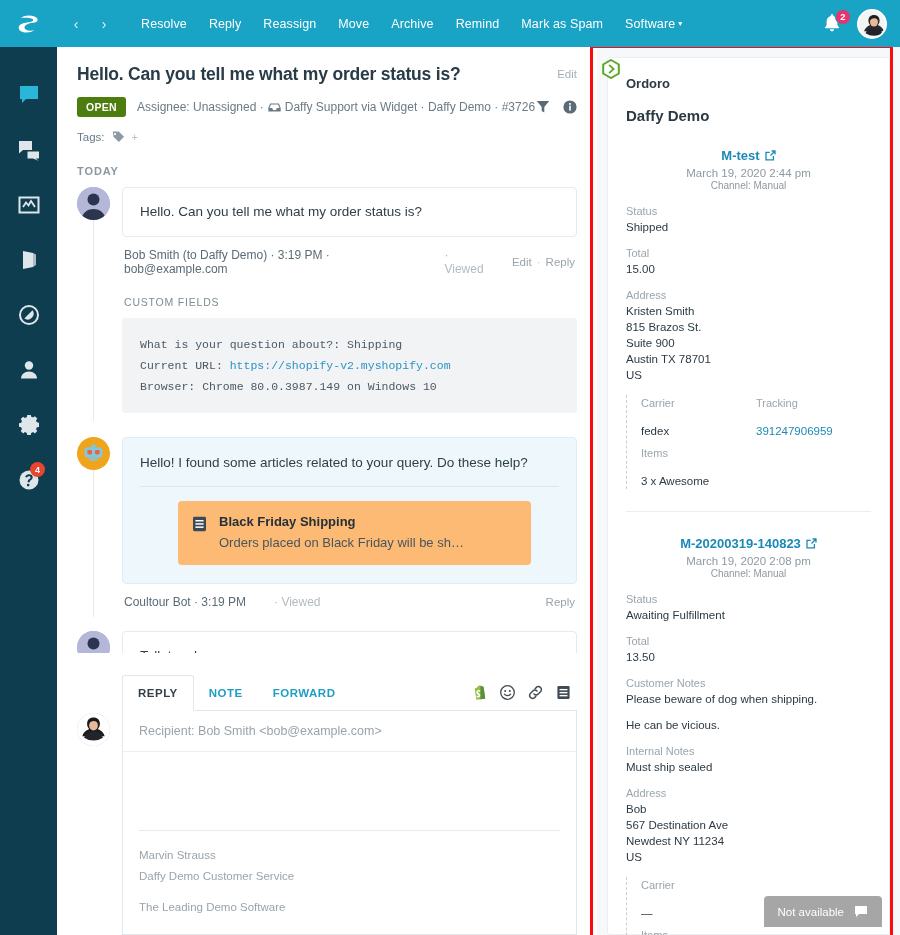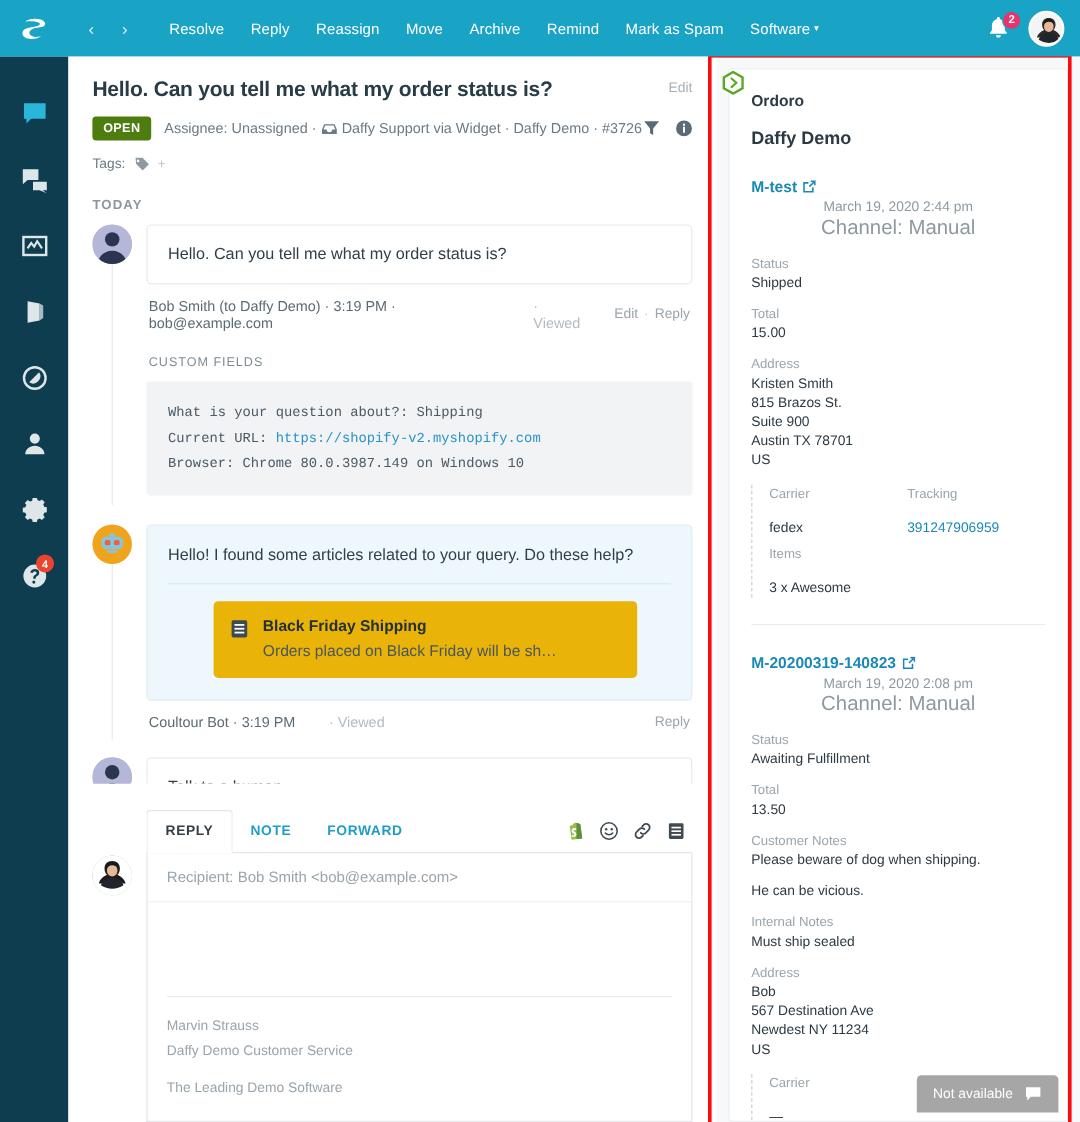--- a/index.html
+++ b/index.html
@@ -103,21 +103,21 @@
   }
   .msg-body { flex: 1; min-width: 0; padding-left: 11px; padding-bottom: 4px; }
   .bubble {
     border: 1px solid #e6eaed; border-radius: 4px; background: #fff;
     padding: 14px 17px; font-size: 13.5px; color: #2f3e48; line-height: 1.45;
   }
   .bubble.bot { background: #eef8fc; border-color: #dbeef6; padding: 0; }
   .bot-text { padding: 15px 17px 13px 17px; font-size: 13.5px; color: #2f3e48; }
   .bot-divider { height: 1px; background: #d7e9f2; margin: 0 17px; }
   .article-card {
-    background: #eab308; border-radius: 4px; margin: 14px 45px 18px 55px;
+    background: #fdba74; border-radius: 4px; margin: 14px 45px 18px 55px;
     padding: 12px 14px; display: flex; gap: 12px; align-items: flex-start; cursor: pointer;
   }
   .article-ico { width: 15px; height: 16px; color: #3d4a53; flex: 0 0 15px; margin-top: 3px; }
   .article-title { font-size: 13px; color: #24303a; font-weight: bold; }
   .article-sub { font-size: 13px; color: #49565f; margin-top: 2px; }
   .msg-foot {
     display: flex; align-items: center; font-size: 12px; color: #5b6b75;
     padding: 11px 2px 0 2px;
     gap: 24px;
   }
@@ -170,25 +170,25 @@
     padding: 18px 18px 20px 18px; height: 100%;
   }
   .hex-btn {
     position: absolute; left: 4px; top: 12px; width: 20px; height: 20px; z-index: 6; cursor: pointer;
   }
   .rp-app { font-size: 13px; font-weight: bold; color: #2c3a44; }
   .rp-acct { font-size: 15px; font-weight: bold; color: #2c3a44; margin-top: 16px; }
   .order { margin-top: 24px; }
   .order-id {
     text-align: center; font-size: 13px; font-weight: bold; color: #1b89b5;
-    display: flex; align-items: center; justify-content: flex-start; gap: 5px; cursor: pointer;
+    display: flex; align-items: center; justify-content: center; gap: 5px; cursor: pointer;
   }
   .ext-ico { width: 11px; height: 11px; }
   .order-date { text-align: center; font-size: 11.5px; color: #8d99a1; margin-top: 4px; }
-  .order-chan { text-align: center; font-size: 17px; color: #8d99a1; margin-top: 1px; }
+  .order-chan { text-align: center; font-size: 10px; color: #8d99a1; margin-top: 1px; }
   .fld { margin-top: 14px; }
   .fld-label { font-size: 11px; color: #9aa5ad; }
   .fld-val { font-size: 11.5px; color: #2c3a44; margin-top: 4px; }
   .addr-line { font-size: 11.5px; color: #2c3a44; margin-top: 4px; }
   .subblock {
     border-left: 1px dashed #c8cfd4; margin-top: 14px; padding: 2px 0 2px 14px;
   }
   .sb-cols { display: flex; }
   .sb-col { flex: 1; }
   .sb-label { font-size: 11px; color: #9aa5ad; }

